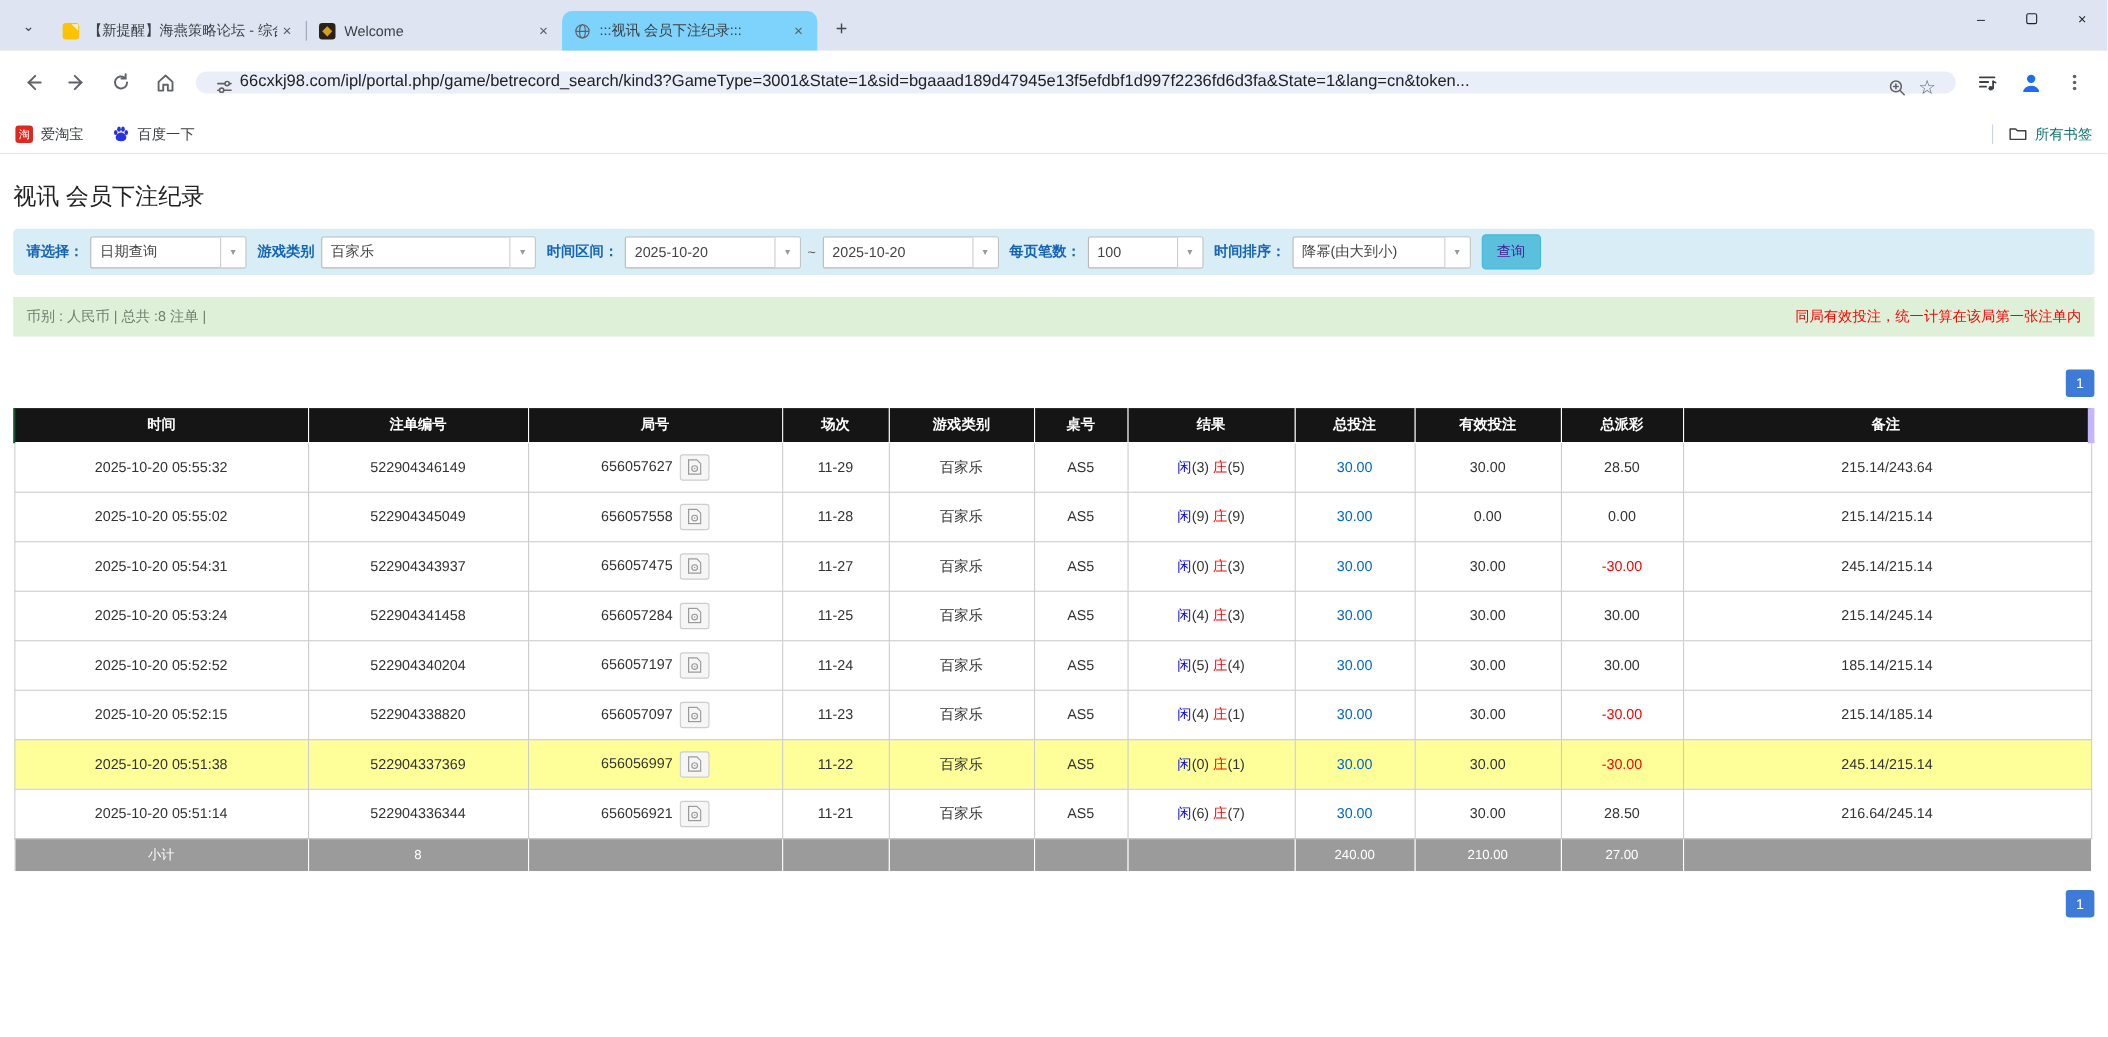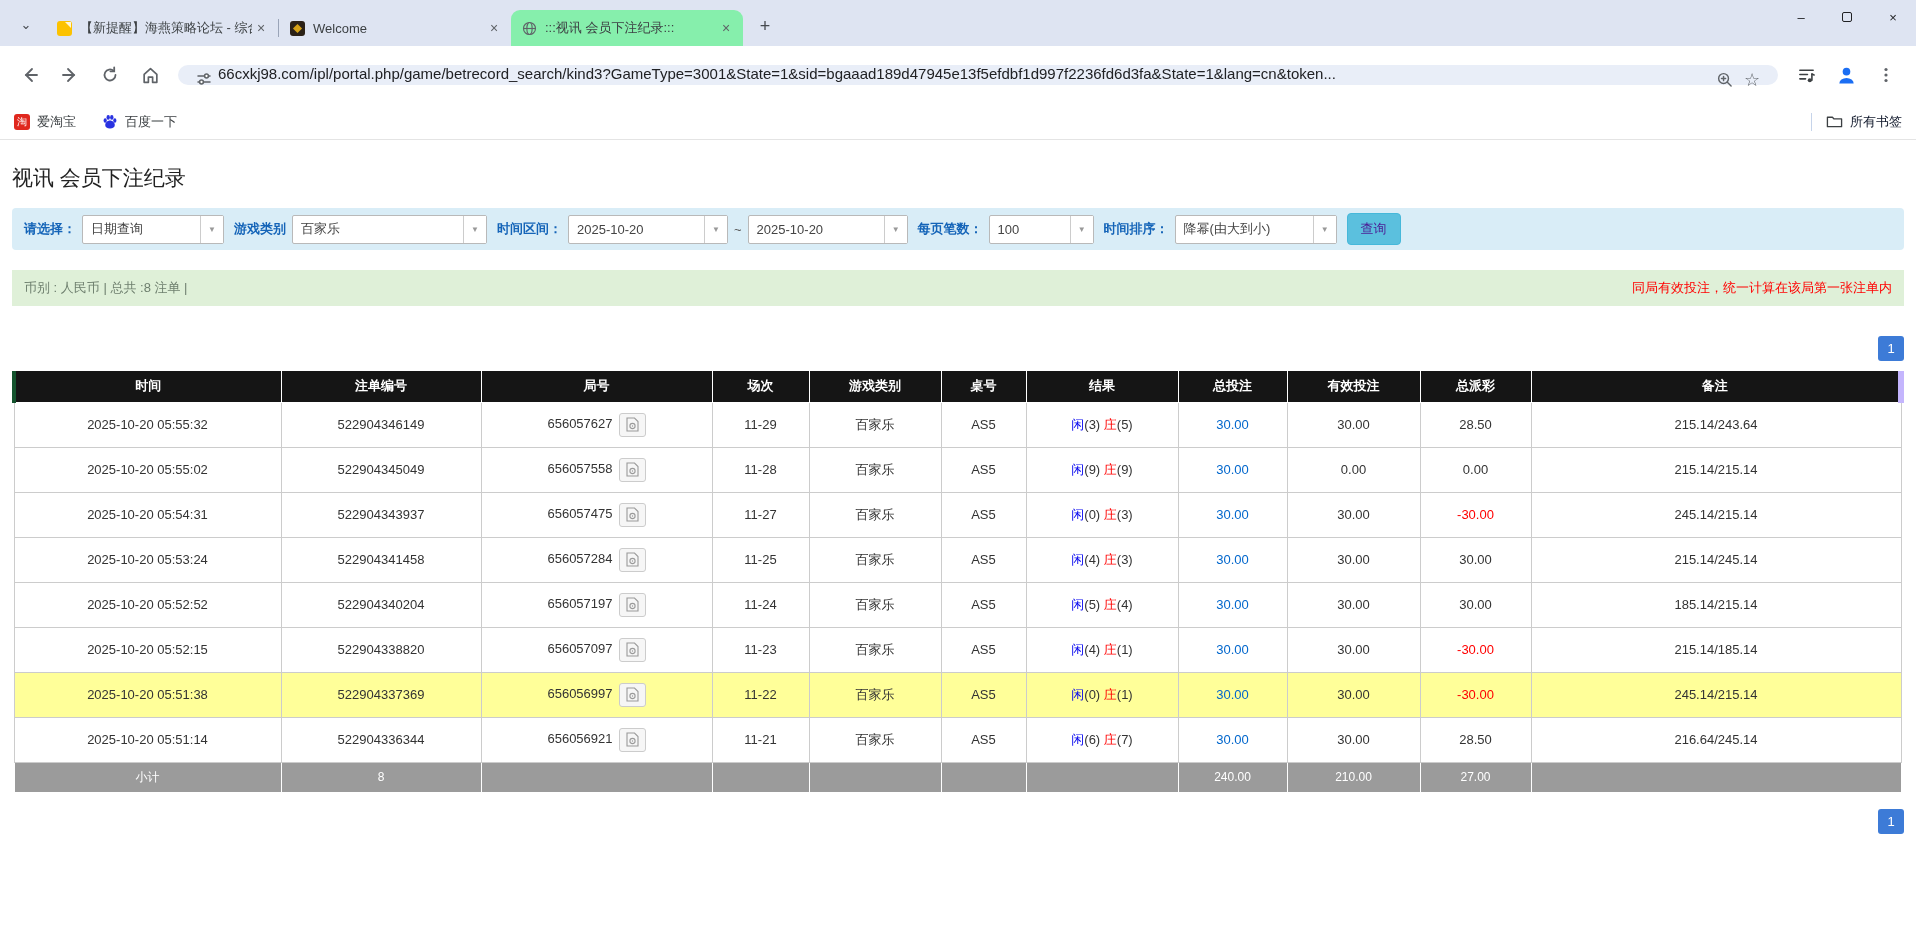--- a/index.html
+++ b/index.html
@@ -5,21 +5,21 @@
   * { box-sizing: border-box; margin: 0; padding: 0; }
   html,body { width:1916px; height:943px; overflow:hidden; background:#fff;
     font-family:"Liberation Sans","DejaVu Sans",sans-serif; }
 
   
   .tabstrip { height:46px; background:#dee4f2; display:flex; align-items:flex-end; position:relative; }
   .tab-search { width:28px; height:28px; margin:0 6px 8px 12px; border-radius:50%; display:flex;
     align-items:center; justify-content:center; color:#45494f; font-size:13px; cursor:pointer; }
   .tab { width:232px; height:36px; display:flex; align-items:center; padding:0 8px 0 10px;
     border-radius:9px 9px 0 0; color:#3c4043; font-size:13px; position:relative; }
-  .tab.active { background:#86efac; }
+  .tab.active { background:#7dd3fc; }
   .tab .favicon { width:16px; height:16px; flex:0 0 16px; margin-right:8px; display:flex;
     align-items:center; justify-content:center; }
   .tab-title { flex:1; white-space:nowrap; overflow:hidden; }
   .tab-close { width:18px; height:18px; border-radius:50%; display:flex; align-items:center;
     justify-content:center; color:#5f6368; font-size:14px; }
   .tab-divider { width:1px; height:18px; background:#9aa4b8; margin-bottom:9px; }
   .new-tab { width:28px; height:28px; margin:0 0 6px 8px; display:flex; align-items:center;
     justify-content:center; font-size:18px; color:#45494f; }
   .win-controls { position:absolute; right:0; top:0; height:34px; display:flex; }
   .win-btn { width:46px; height:34px; display:flex; align-items:center; justify-content:center;
@@ -43,21 +43,21 @@
   .toolbar-right { display:flex; align-items:center; }
 
   .bookmarks-bar { height:36px; background:#fff; border-bottom:1px solid #e4e4e4; display:flex;
     align-items:center; padding:0 14px; }
   .bookmark { display:flex; align-items:center; margin-right:26px; font-size:13px; color:#3c4043; }
   .bookmark .bicon { margin-right:7px; display:flex; }
   .taobao-glyph { width:16px; height:16px; background:#e0281e; color:#fff; border-radius:3px;
     font-size:10px; display:flex; align-items:center; justify-content:center; }
   .bm-right { margin-left:auto; display:flex; align-items:center; }
   .bm-divider { width:1px; height:18px; background:#c6d4ea; margin-right:14px; }
-  .all-bookmarks { display:flex; align-items:center; font-size:13px; color:#0f172a; }
+  .all-bookmarks { display:flex; align-items:center; font-size:13px; color:#0f766e; }
   .all-bookmarks svg { margin-right:7px; }
 
   
   .content { padding:0 12px; }
   .page-title { font-size:21px; color:#222; font-weight:400; margin:24px 0 16px; }
 
   .filter-bar { background:#d9edf7; border-radius:4px; height:42px; display:flex; align-items:center;
     padding:0 12px; font-size:13px; }
   .f-label { color:#1464b8; font-weight:bold; margin:0 6px 0 10px; white-space:nowrap; }
   .f-label:first-child { margin-left:0; }
@@ -76,21 +76,21 @@
 
   .pager-row { display:flex; justify-content:flex-end; }
   .pager-row.top { margin:30px 0 10px; }
   .pager-row.bottom { margin:16px 0 0; }
   .pager { min-width:26px; height:25px; background:#3d7bd7; color:#fff; font-size:13px; border-radius:3px;
     display:flex; align-items:center; justify-content:center; cursor:pointer; }
 
   table.records { width:100%; border-collapse:collapse; table-layout:fixed; }
   .records th { background:#151515; color:#fff; font-size:13px; font-weight:bold; height:31px;
     border:1px solid #fff; border-top:none; }
-  .records th:first-child{ border-left:4px solid #14532d; }
+  .records th:first-child{ border-left:2px solid #14532d; }
   .records th:last-child{ border-right:6px solid #c4b5fd; }
   .records td { border:1px solid #ccc; height:45px; text-align:center; font-size:13px; color:#333; background:#fff; }
   .records tr.highlight td { background:#ffff99; }
   .records .bet-link { color:#06c; text-decoration:none; cursor:pointer; }
   .records .neg { color:#f00; }
   .res-player { color:#00e; }
   .res-banker { color:#f00; }
   .video-btn { display:inline-flex; align-items:center; justify-content:center; width:27px; height:24px;
     background:#f6f6f6; border:1px solid #ccc; border-radius:3px; vertical-align:middle; margin-left:6px; cursor:pointer; }
   .records tr.gray td { background:#9b9b9b; color:#fff; border:1px solid #fff; height:30px; font-size:12px; }

